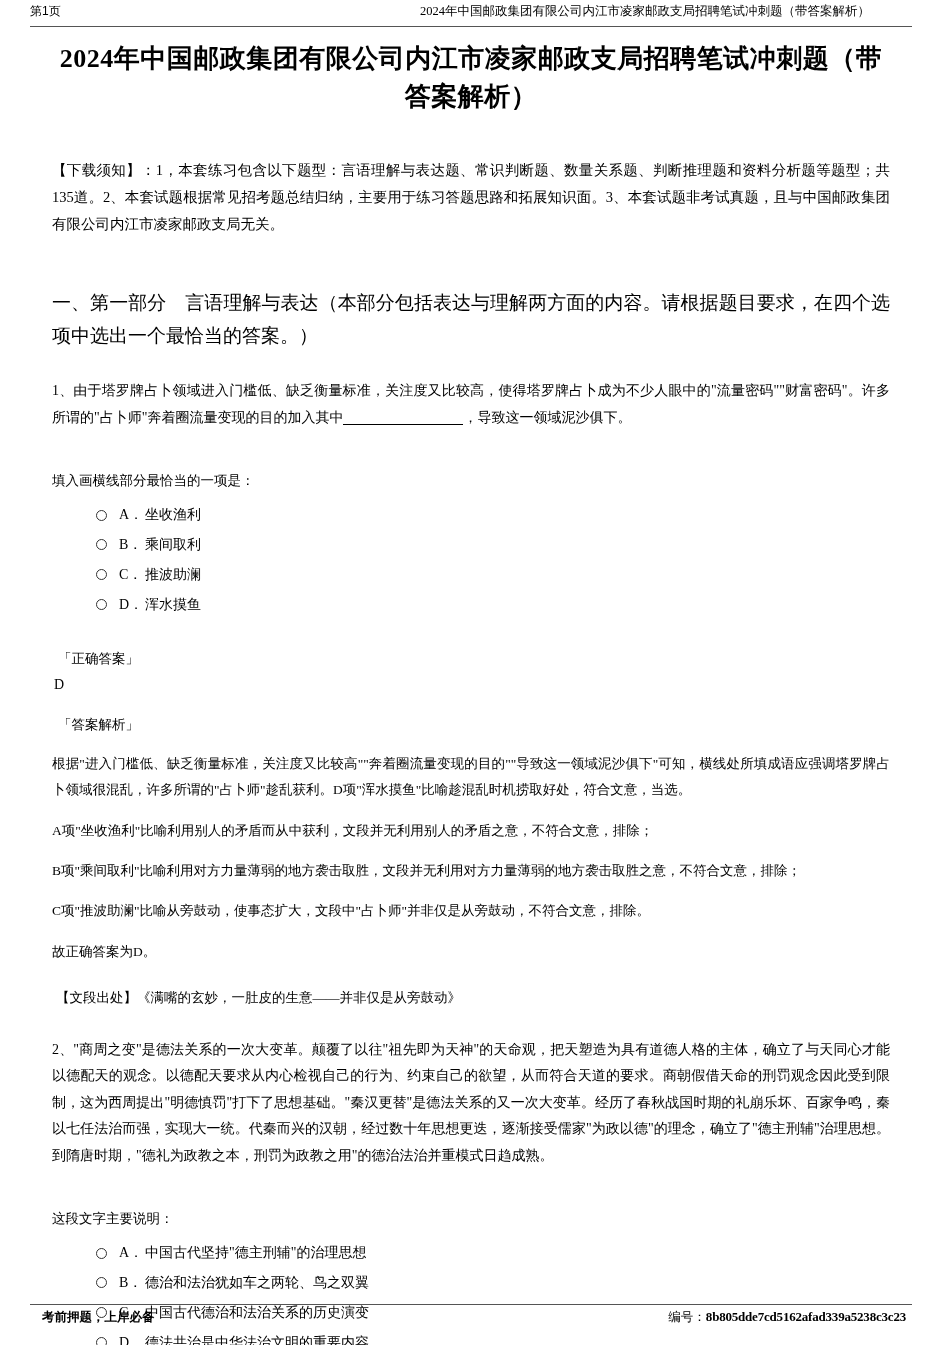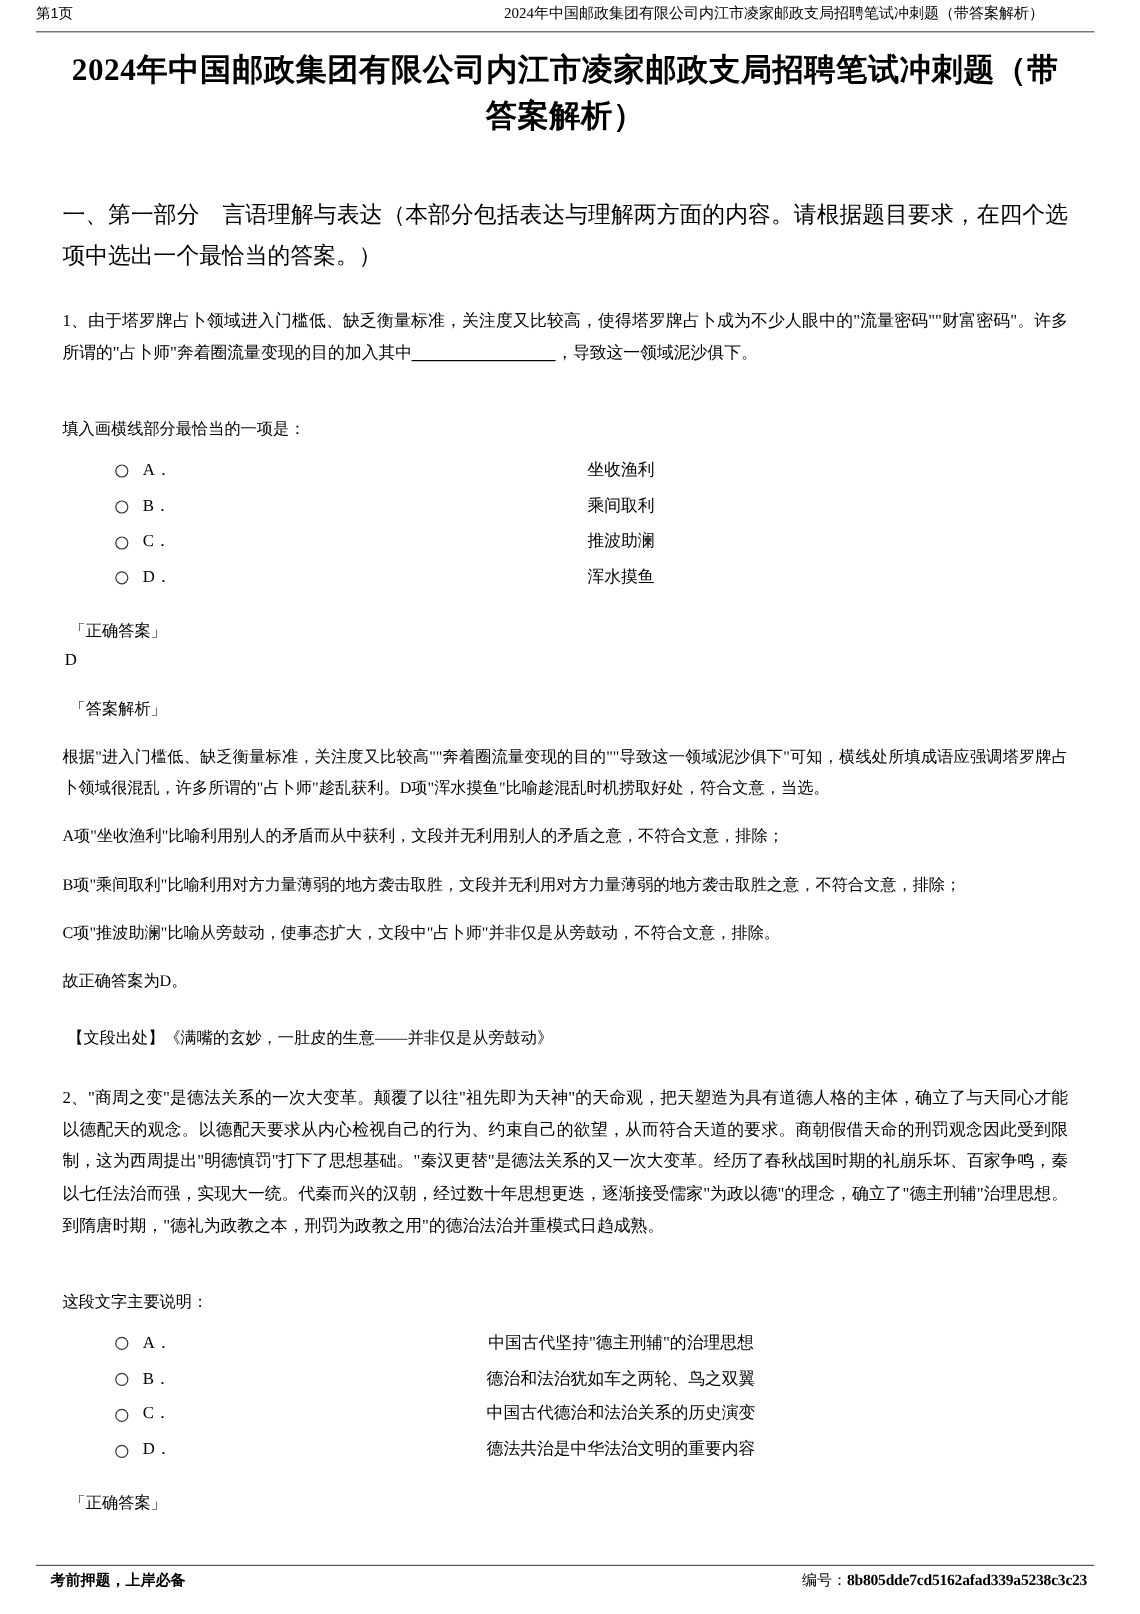--- a/index.html
+++ b/index.html
@@ -120,24 +120,23 @@
     margin-right: 12px;
     flex: 0 0 auto;
     background: #fff;
   }
   .opt-label {
     width: 26px;
     flex: 0 0 auto;
   }
   .opt-text {
     flex: 1 1 auto;
-    text-align: center;
   }
   .ans-head {
-    margin-top: 20px;
+    margin-top: 31px;
     font-size: 13.5px;
     line-height: 1.8;
     padding-left: 6px;
   }
   .ans-value {
     font-size: 14px;
     line-height: 1.8;
     padding-left: 2px;
   }
   .exp-head {
@@ -200,20 +199,21 @@
 <div class="page">
 
   <div class="topbar">
     <div class="pagenum">第1页</div>
     <div class="header-title">2024年中国邮政集团有限公司内江市凌家邮政支局招聘笔试冲刺题（带答案解析）</div>
   </div>
   <div class="hr"></div>
 
   <h1 class="doc-title">2024年中国邮政集团有限公司内江市凌家邮政支局招聘笔试冲刺题（带答案解析）</h1>
 
+  <div class="notice">【下载须知】：1，本套练习包含以下题型：言语理解与表达题、常识判断题、数量关系题、判断推理题和资料分析题等题型；共135道。2、本套试题根据常见招考题总结归纳，主要用于练习答题思路和拓展知识面。3、本套试题非考试真题，且与中国邮政集团有限公司内江市凌家邮政支局无关。</div>
 
   <div class="section-heading">一、第一部分　言语理解与表达（本部分包括表达与理解两方面的内容。请根据题目要求，在四个选项中选出一个最恰当的答案。）</div>
 
   <div class="qblock">
     <div class="qstem">
       <span>1、由于塔罗牌占卜领域进入门槛低、缺乏衡量标准，关注度又比较高，使得塔罗牌占卜成为不少人眼中的"流量密码""财富密码"。许多所谓的"占卜师"奔着圈流量变现的目的加入其中</span><span class="blank-line"></span><span>，导致这一领域泥沙俱下。</span>
     </div>
 
     <div class="qprompt">填入画横线部分最恰当的一项是：</div>
 

